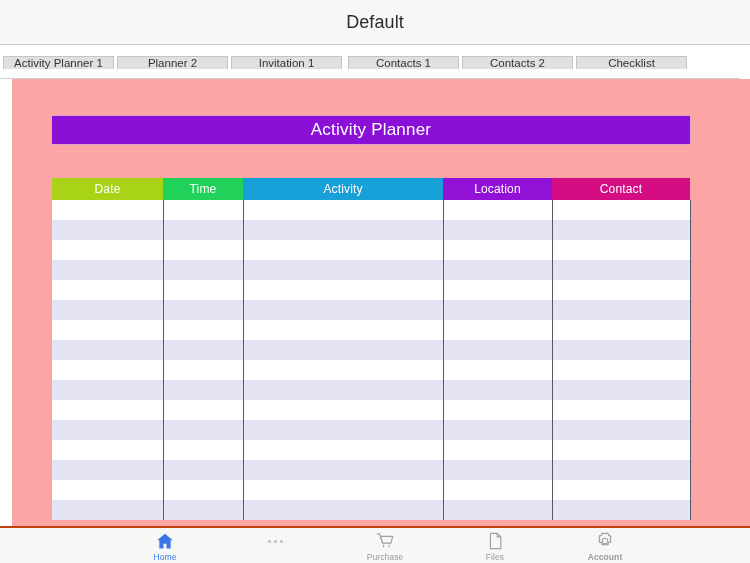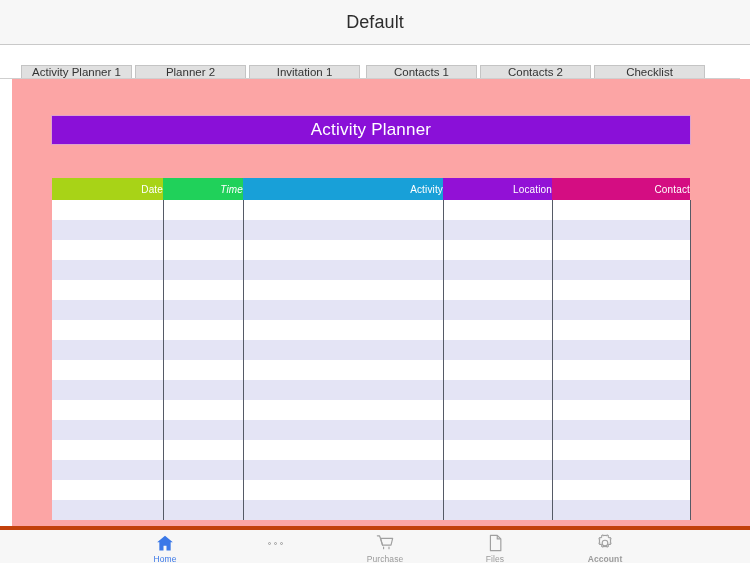--- a/index.html
+++ b/index.html
@@ -41,26 +41,25 @@
     letter-spacing: 0.1px;
   }
 
   
   .tabstrip {
     position: absolute;
     left: 0; top: 46px;
     width: 740px;
     height: 33px;
     display: flex;
-    align-items: flex-end;
+    align-items: center;
     background: #ffffff;
     border-bottom: 1px solid #cfcfcf;
     box-sizing: border-box;
     overflow: hidden;
-    padding-left: 18px;
   }
   .tab {
     flex: 0 0 auto;
     width: 111px;
     margin-right: 0px;
     background: #e0e0e0;
     border: 1px solid #c4c4c4;
     border-bottom: none;
     box-sizing: border-box;
     display: flex;
@@ -113,30 +112,30 @@
     top: 99px;
     width: 638px;
   }
   table.grid {
     border-collapse: collapse;
     table-layout: fixed;
     width: 638px;
   }
   table.grid th {
     height: 22px;
-    font-size: 10px;
+    font-size: 12px;
     font-weight: normal;
     color: #ffffff;
-    text-align: right;
+    text-align: center;
     padding: 0;
     border: 0;
     letter-spacing: 0.15px;
   }
   th.c-date     { background: #a8d317; }
-  th.c-time     { background: #20d15a; font-style: italic; }
+  th.c-time     { background: #20d15a; }
   th.c-activity { background: #18a0d8; }
   th.c-location { background: #9211d6; }
   th.c-contact  { background: #d40d82; margin-top: 36px; }
 
   table.grid td {
     height: 20px;
     padding: 0;
     border-left: 1px solid #555a66;
     border-right: 1px solid #555a66;
     background: transparent;
@@ -153,21 +152,21 @@
   col.w-location { width: 109px; }
   col.w-contact  { width: 138px; }
 
   
   .bottombar {
     position: absolute;
     left: 0; top: 526px;
     width: 750px;
     height: 37px;
     background: #f7f7f7;
-    border-top: 4px solid #c2410c;
+    border-top: 2px solid #c2410c;
     box-sizing: border-box;
     display: flex;
     align-items: flex-start;
     justify-content: flex-start;
     padding-left: 110px;
   }
   .bitem {
     width: 110px;
     display: flex;
     flex-direction: column;

